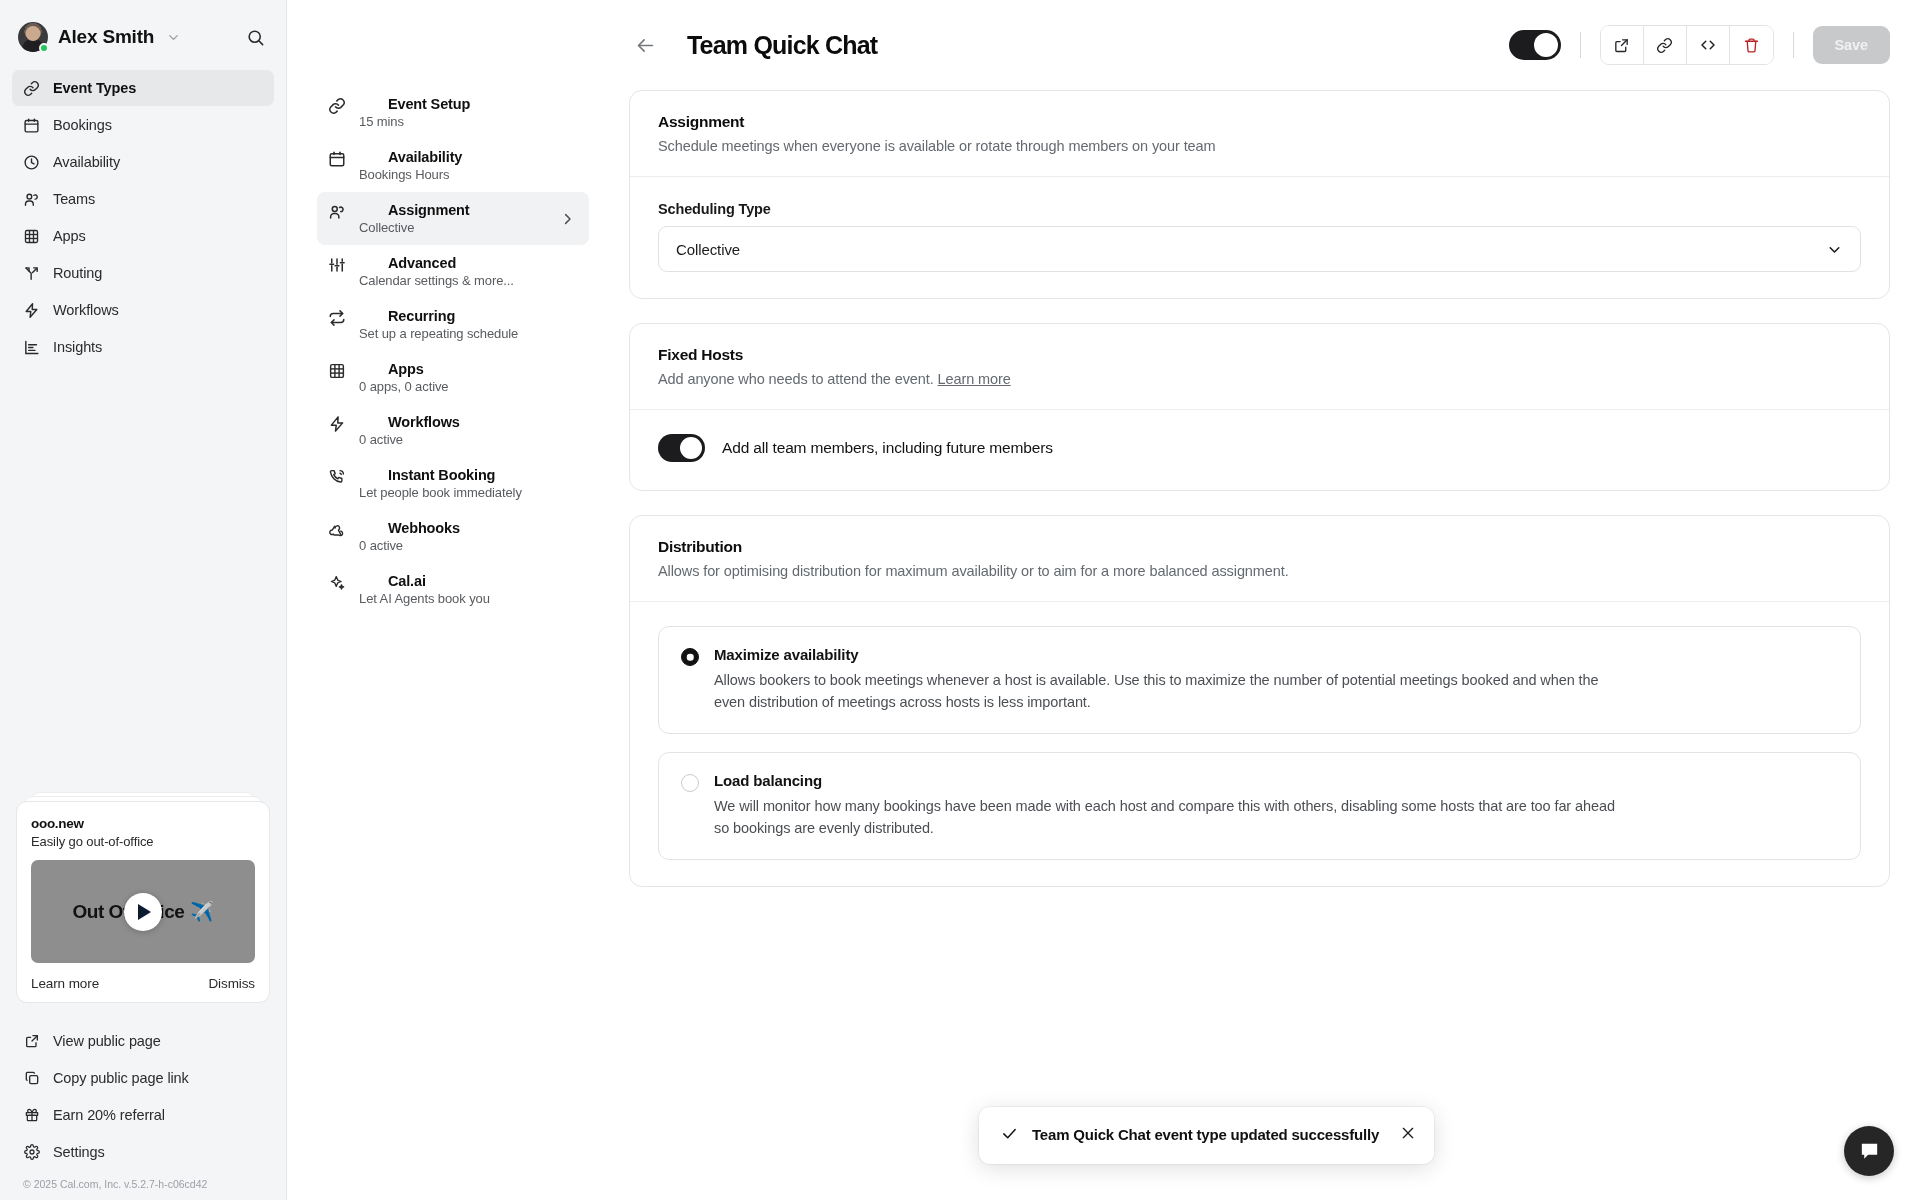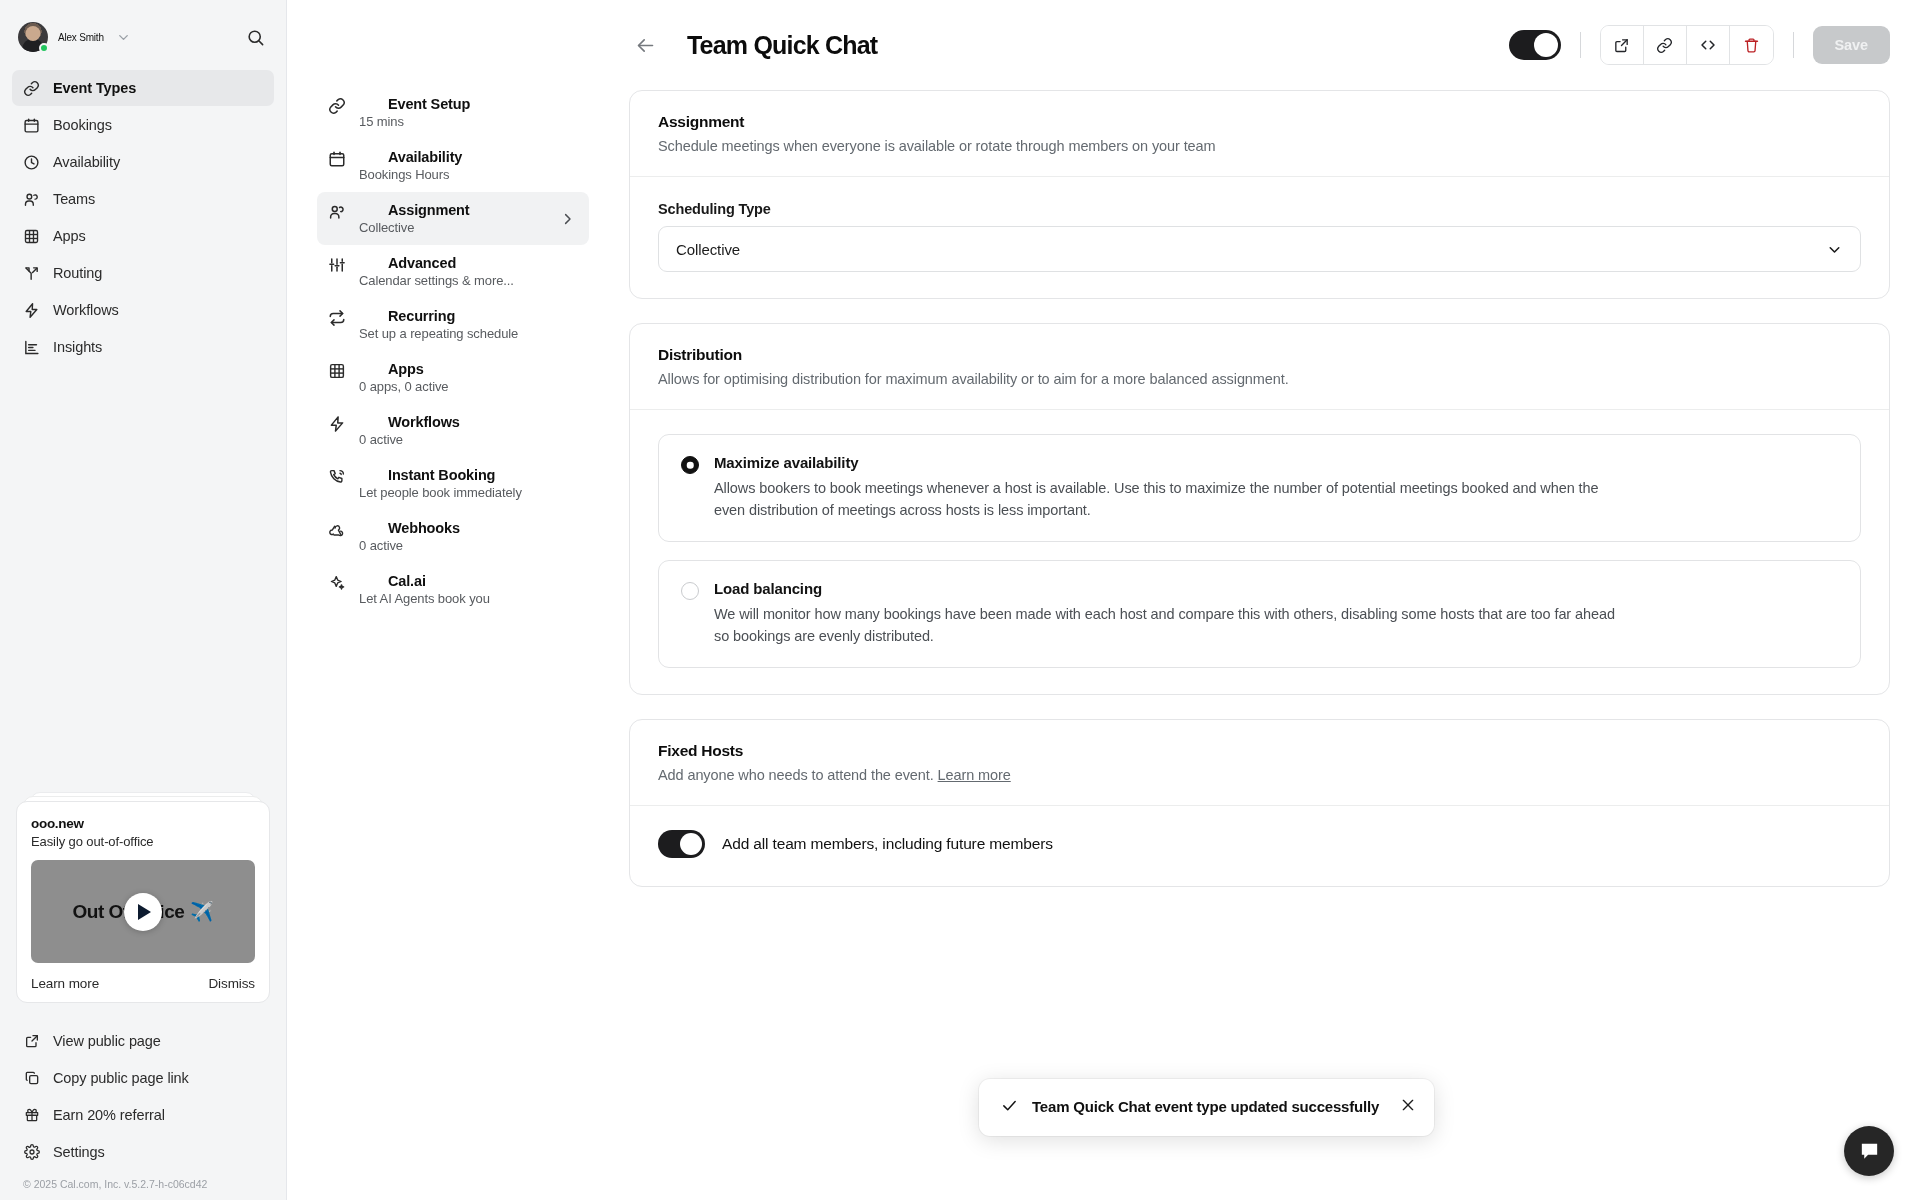--- a/index.html
+++ b/index.html
@@ -39,21 +39,21 @@
   .avatar::before {
     content: ""; position: absolute; left: 50%; top: 14%;
     width: 15px; height: 15px; transform: translateX(-50%);
     background: #caa98e; border-radius: 50%; z-index: 2;
   }
   .status-dot {
     position: absolute; right: -1px; bottom: -1px;
     width: 10px; height: 10px; border-radius: 50%;
     background: #22c55e; border: 2px solid #f4f5f6;
   }
-  .user-name { font-size: 10px; font-weight: 400; color: #121212; letter-spacing: -0.2px; }
+  .user-name { font-size: 19px; font-weight: 700; color: #121212; letter-spacing: -0.2px; }
   .chev-sm { margin-left: 2px; color: #9aa0a6; display: flex; }
   .search-btn { margin-left: auto; color: #2b2b2b; display: flex; cursor: pointer; padding: 3px; }
 
   .nav { padding: 4px 12px 0 12px; display: flex; flex-direction: column; gap: 1px; }
   .nav-item {
     display: flex; align-items: center; gap: 13px;
     height: 36px; padding: 0 11px; border-radius: 7px;
     font-size: 14.5px; color: #2b2b2b; cursor: pointer;
     letter-spacing: -0.1px;
   }
@@ -196,21 +196,21 @@
   .switch-row { display: flex; align-items: center; gap: 17px; padding: 24px 28px 28px 28px; }
   .switch {
     width: 47px; height: 28px; border-radius: 15px; background: #1c1c1e;
     position: relative; cursor: pointer; flex: 0 0 47px;
   }
   .switch .knob2 { position: absolute; top: 3px; right: 3px; width: 22px; height: 22px; border-radius: 50%; background: #fff; }
   .switch-label { font-size: 15.5px; color: #121212; font-weight: 400; letter-spacing: -0.15px; }
 
   
   .toast {
-    position: absolute; left: 372px; bottom: 64px;
+    position: absolute; left: 372px; bottom: 36px;
     width: 455px; background: #fff; border-radius: 11px;
     box-shadow: 0 4px 22px rgba(0,0,0,.13), 0 0 0 1px rgba(0,0,0,.045);
     padding: 17px 18px 19px 22px; display: flex; align-items: flex-start; gap: 14px;
     z-index: 40;
   }
   .toast-check { color: #121212; margin-top: 1px; flex: 0 0 17px; display: flex; }
   .toast-msg { font-size: 15px; font-weight: 700; color: #101010; line-height: 1.42; letter-spacing: -0.2px; flex: 1; }
   .toast-x { color: #1d1d1d; cursor: pointer; margin-top: 1px; display: flex; }
 
   .chat-fab {
@@ -605,20 +605,36 @@
               <svg width="17" height="17" viewBox="0 0 24 24" fill="none" stroke="currentColor" stroke-width="2.2" stroke-linecap="round" stroke-linejoin="round">
                   <polyline points="6 9.5 12 15.5 18 9.5"></polyline>
                 </svg>
             </span>
           </div>
         </div>
       </section>
 
       <section class="card">
         <div class="card-head">
+          <div class="card-title">Fixed Hosts</div>
+          <div class="card-sub">
+            <span>Add anyone who needs to attend the event.</span>
+            <span class="learn-link">Learn more</span>
+          </div>
+        </div>
+        <div class="switch-row">
+          <div class="switch">
+              <div class="knob2"></div>
+            </div>
+          <span class="switch-label">Add all team members, including future members</span>
+        </div>
+      </section>
+
+      <section class="card">
+        <div class="card-head">
           <div class="card-title">Distribution</div>
           <div class="card-sub">Allows for optimising distribution for maximum availability or to aim for a more balanced assignment.</div>
         </div>
         <div class="card-body">
           <div class="radio-card">
             <div class="radio checked"></div>
             <div>
               <div class="radio-title">Maximize availability</div>
               <div class="radio-desc">Allows bookers to book meetings whenever a host is available. Use this to maximize the number of potential meetings booked and when the even distribution of meetings across hosts is less important.</div>
             </div>
@@ -626,36 +642,20 @@
           <div class="radio-card">
             <div class="radio"></div>
             <div>
               <div class="radio-title">Load balancing</div>
               <div class="radio-desc">We will monitor how many bookings have been made with each host and compare this with others, disabling some hosts that are too far ahead so bookings are evenly distributed.</div>
             </div>
           </div>
         </div>
       </section>
 
-      <section class="card">
-        <div class="card-head">
-          <div class="card-title">Fixed Hosts</div>
-          <div class="card-sub">
-            <span>Add anyone who needs to attend the event.</span>
-            <span class="learn-link">Learn more</span>
-          </div>
-        </div>
-        <div class="switch-row">
-          <div class="switch">
-              <div class="knob2"></div>
-            </div>
-          <span class="switch-label">Add all team members, including future members</span>
-        </div>
-      </section>
-
     </div>
 
     <div class="toast">
       <span class="toast-check">
         <svg width="17" height="17" viewBox="0 0 24 24" fill="none" stroke="currentColor" stroke-width="2.1" stroke-linecap="round" stroke-linejoin="round">
             <polyline points="4 12.5 9.5 18 20 6.5"></polyline>
           </svg>
       </span>
       <span class="toast-msg">Team Quick Chat event type updated successfully</span>
       <span class="toast-x">

